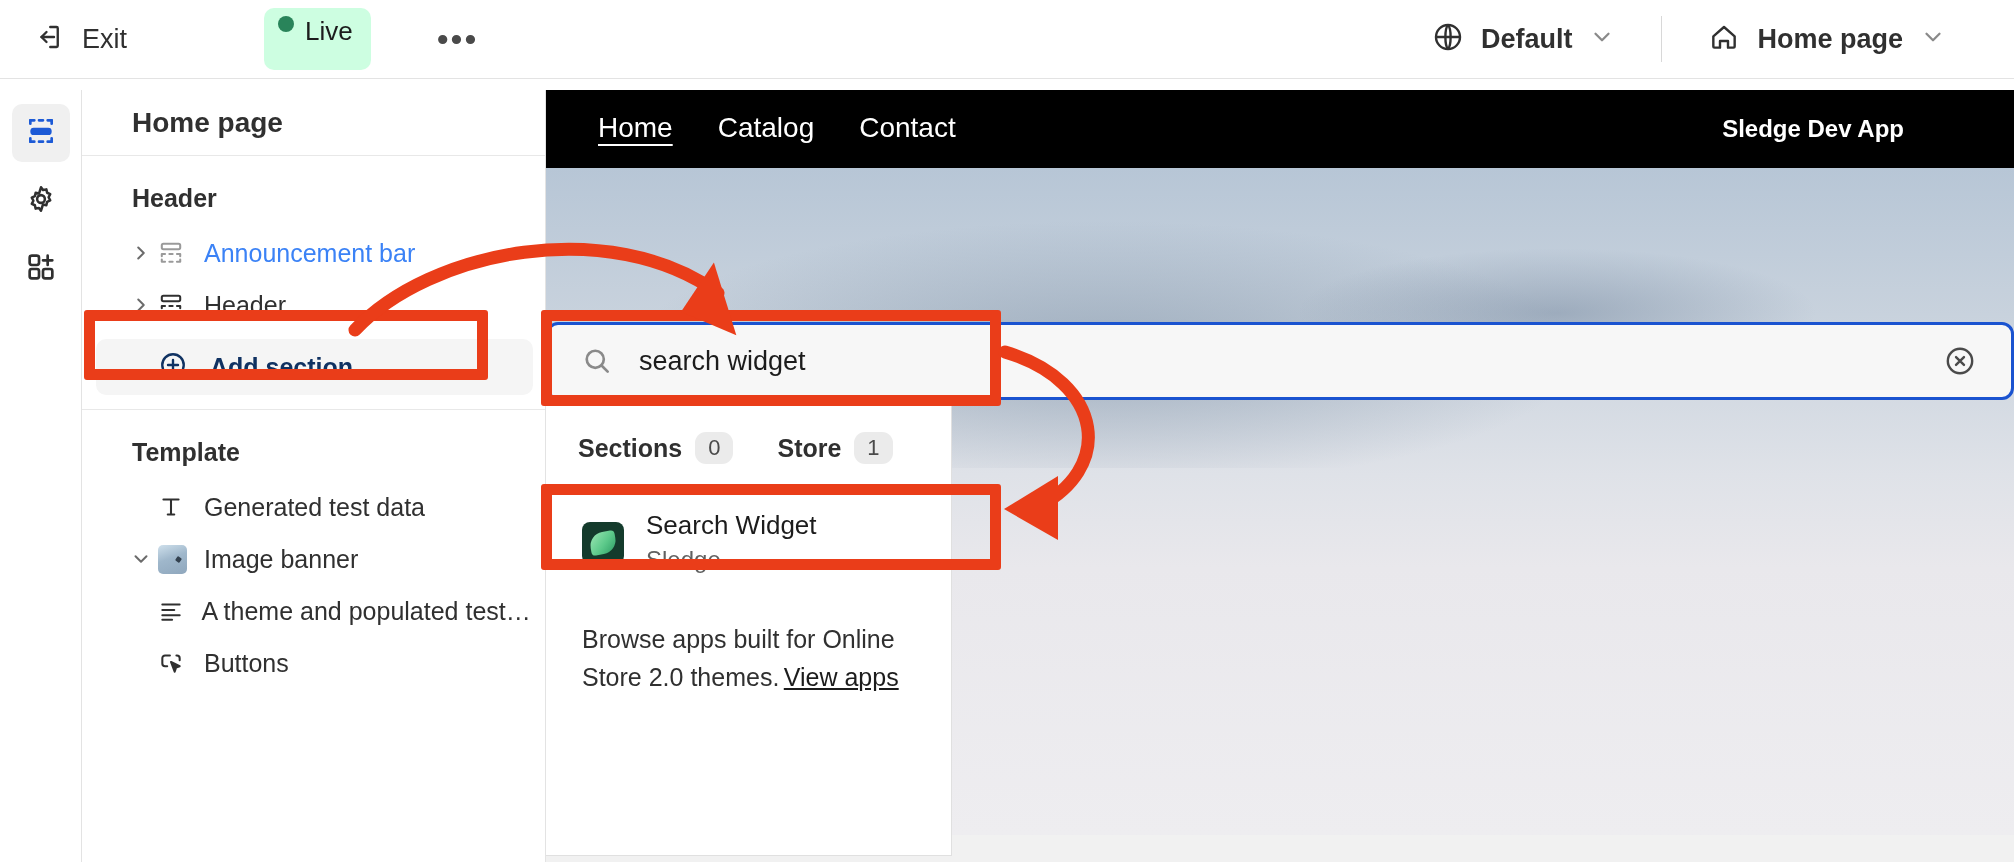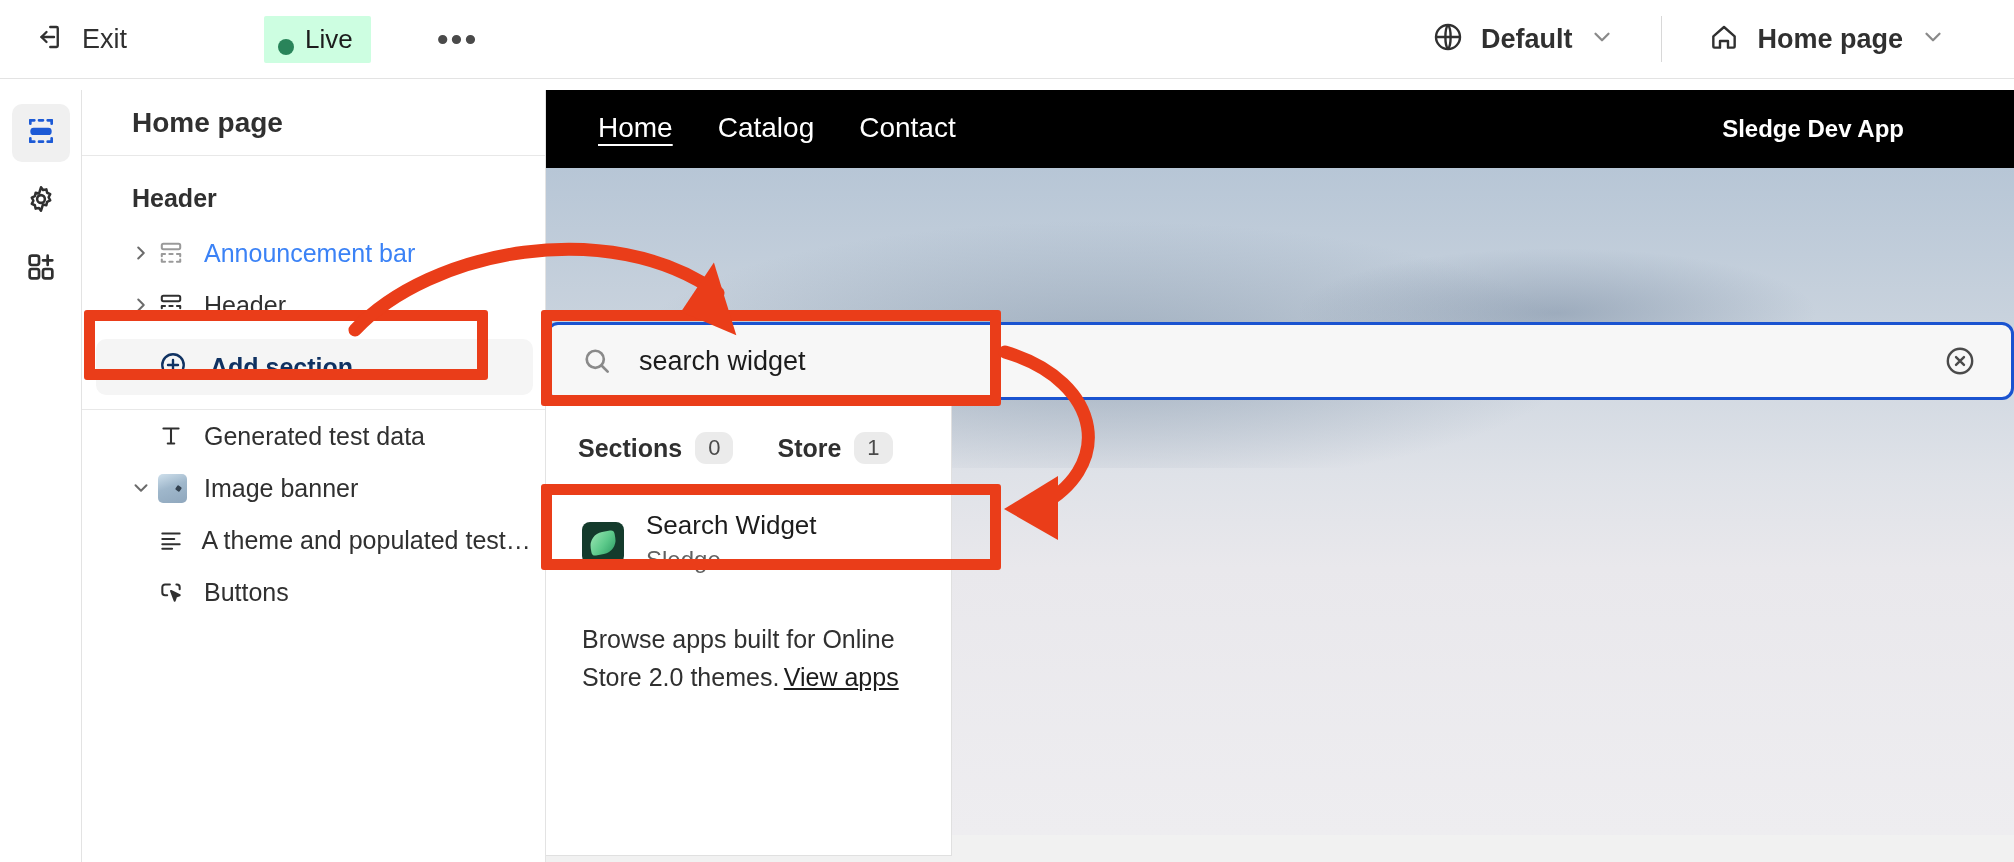--- a/index.html
+++ b/index.html
@@ -19,23 +19,23 @@
     border-bottom: 1px solid #e3e3e3;
     display: flex; align-items: center;
   }
   .tb-exit {
     display: flex; align-items: center; gap: 18px;
     margin-left: 22px; padding: 8px 12px; border-radius: 8px;
     cursor: pointer;
   }
   .tb-exit-label { font-size: 27px; color: #303030; }
   .live-pill {
-    display: flex; align-items: flex-end; gap: 11px;
-    background: #cdfee1; border-radius: 2px;
-    padding: 8px 18px 8px 14px;
+    display: flex; align-items: flex-start; gap: 11px;
+    background: #cdfee1; border-radius: 10px;
+    padding: 8px 18px 23px 14px;
     margin-left: 125px; cursor: pointer;
   }
   .live-dot { width: 16px; height: 16px; border-radius: 50%; background: #29845a; }
   .live-label { font-size: 26px; color: #1c1c1c; }
   .tb-more {
     margin-left: 52px; padding: 6px 14px; border-radius: 8px;
     font-size: 34px; color: #4a4a4a; letter-spacing: 2px;
     line-height: 0.6; cursor: pointer; user-select: none;
   }
   .tb-right { margin-left: auto; display: flex; align-items: center; }
@@ -344,20 +344,21 @@
         <svg width="30" height="30" viewBox="0 0 24 24" fill="none" stroke="#103262" stroke-width="1.9" stroke-linecap="round">
           <circle cx="12" cy="12" r="8.6"></circle>
             <path d="M12 8v8M8 12h8"></path>
         </svg>
       </span>
       <span class="add-section-label">Add section</span>
     </div>
 
     <div class="sb-divider"></div>
 
+    <div class="sb-group-head">Template</div>
 
     <div class="sb-row sb-sub">
       <span class="sb-icon">
         <svg width="26" height="26" viewBox="0 0 24 24" fill="none" stroke="#303030" stroke-width="1.9" stroke-linecap="round">
           <path d="M5 5h14M12 5v14M9 19h6"></path>
         </svg>
       </span>
       <span class="sb-label">Generated test data</span>
     </div>
 

